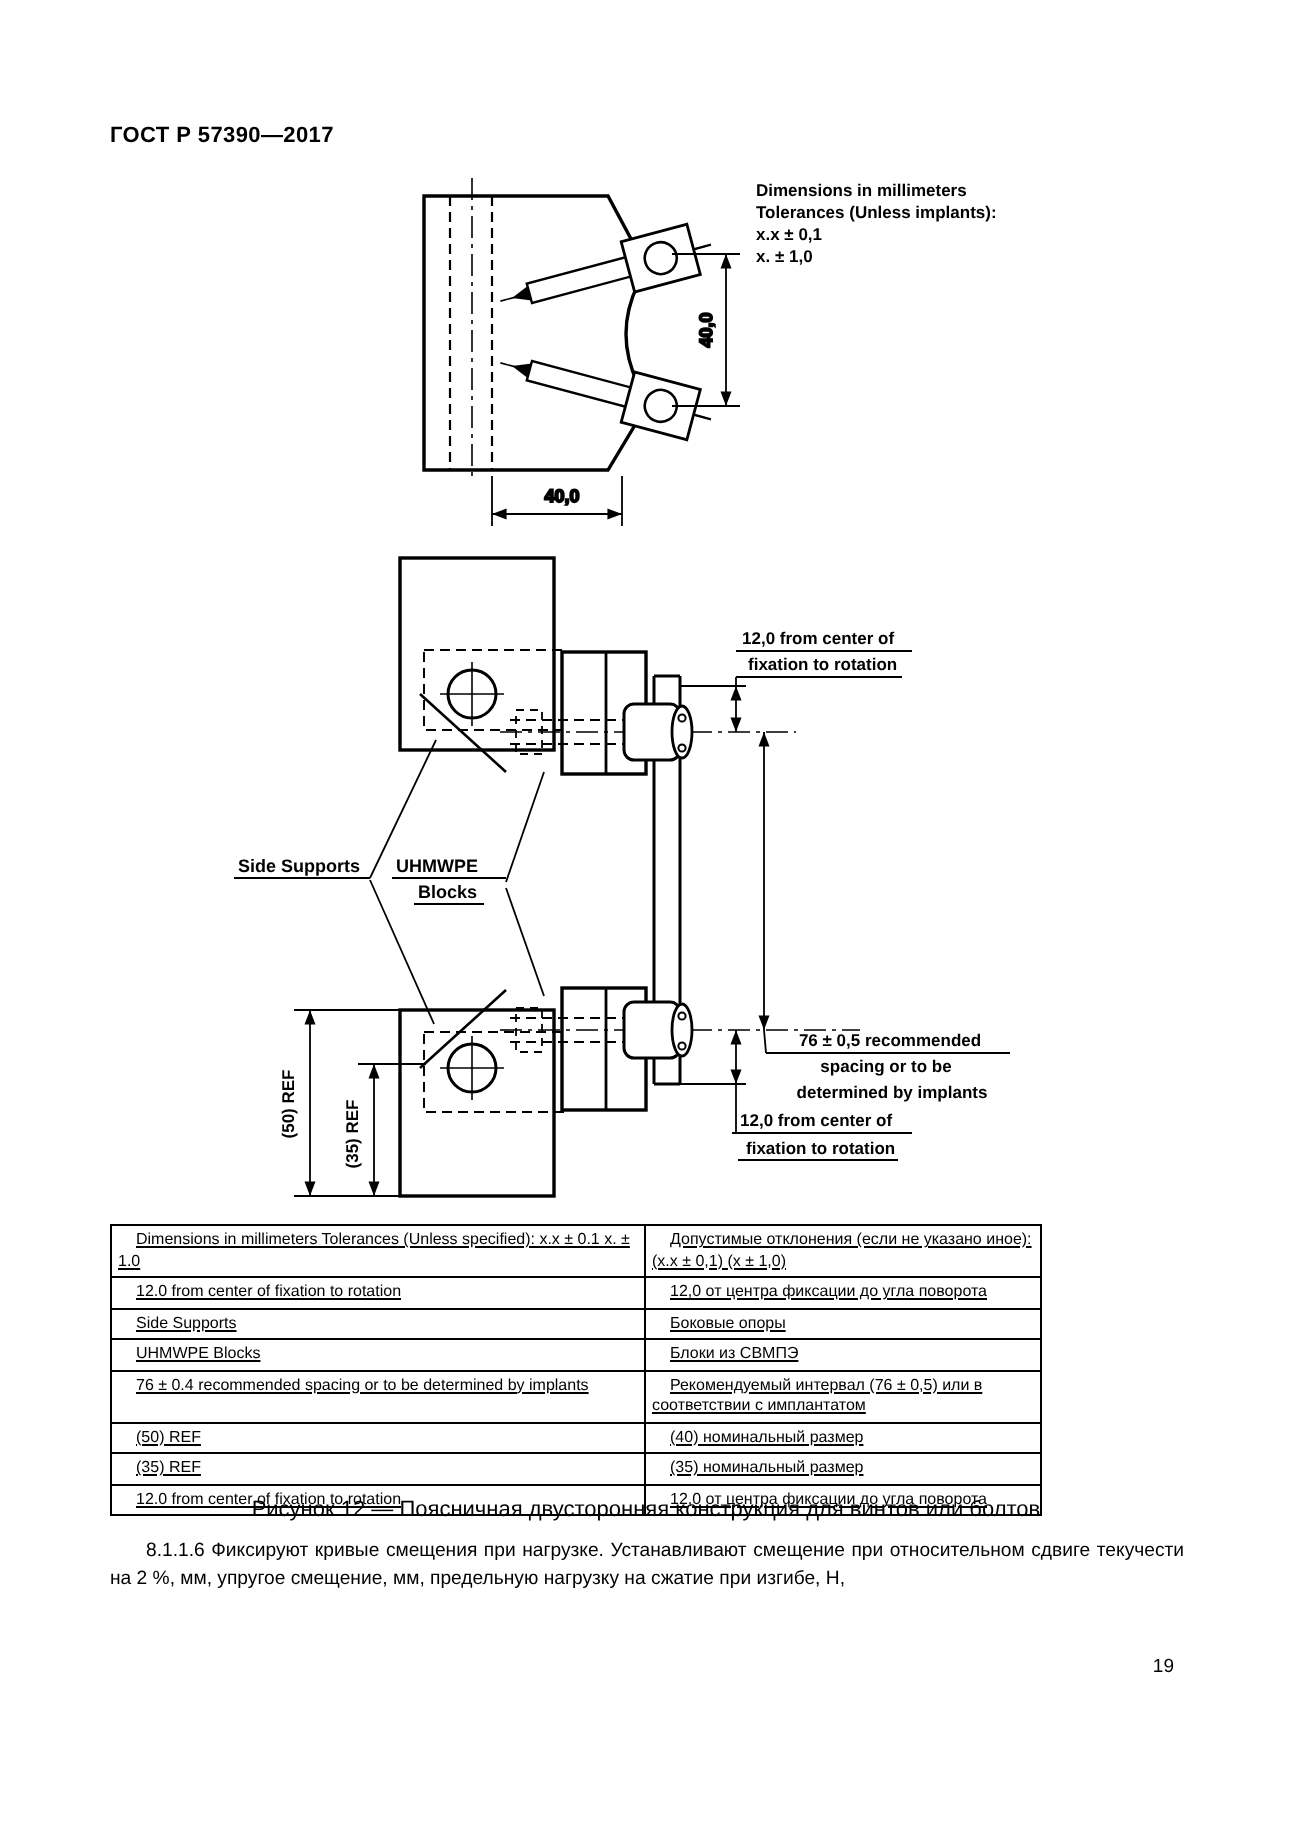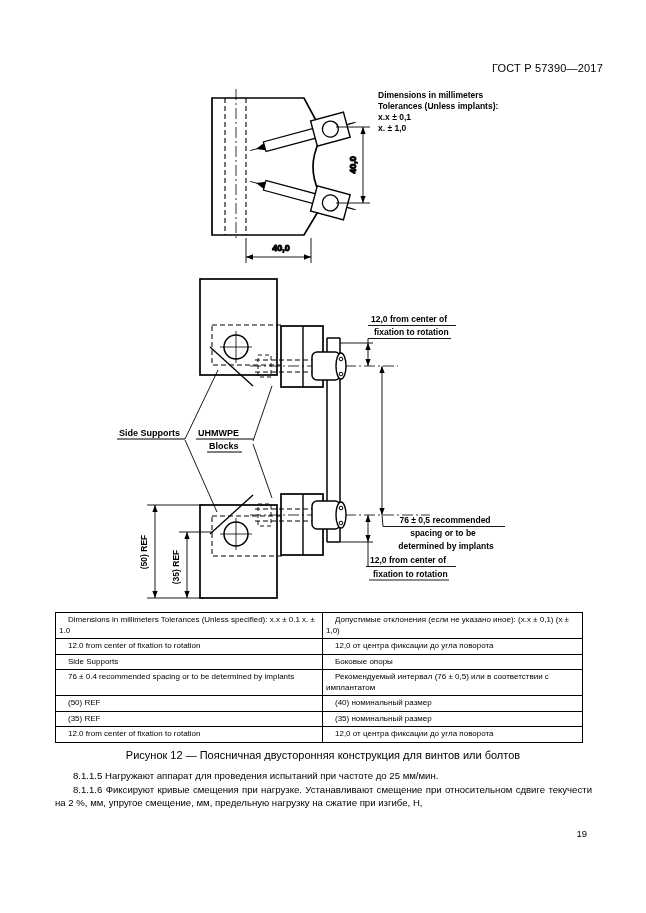--- a/index.html
+++ b/index.html
@@ -2,36 +2,36 @@
 <html><head>
 <meta charset="utf-8">
 <style>
   html,body{margin:0;padding:0;background:#888;}
   .page{
     position:relative;width:646px;height:913px;background:#ffffff;
     font-family:"Liberation Sans","DejaVu Sans",sans-serif;color:#000;
     overflow:hidden;margin:0 auto;
   }
   .doc-header{
-    position:absolute;top:62px;left:67px;width:536px;
-    text-align:right;font-size:11px;font-weight:normal;letter-spacing:.2px;
+    position:absolute;top:62px;left:55px;width:536px;
+    font-size:11px;font-weight:bold;letter-spacing:.2px;
   }
   .tol-note{
     position:absolute;top:90px;left:378px;width:150px;
     font-size:8.5px;font-weight:bold;line-height:11px;
   }
   svg.drawing{position:absolute;top:0;left:0;}
   svg.drawing text{
     font-family:"Liberation Sans","DejaVu Sans",sans-serif;
     font-weight:bold;fill:#000;
   }
   .legend-table{
-    position:absolute;top:612px;left:55px;width:528px;
+    position:absolute;top:612px;left:55px;width:466px;
     border-collapse:collapse;table-layout:fixed;
-    font-size:8px;line-height:10.5px;
+    font-size:8px;line-height:10.5px;text-decoration:underline;
   }
   .legend-table td{
     border:1px solid #000;vertical-align:top;
     padding:2px 4px 2px 3px;text-indent:9px;
   }
   .legend-table td.col-en{width:259px;}
   .fig-caption{
     position:absolute;top:749px;left:28px;width:590px;
     text-align:center;font-size:11px;
   }
@@ -229,20 +229,24 @@
       </tr>
       <tr>
         <td class="col-en">12.0 from center of fixation to rotation</td>
         <td>12,0 от центра фиксации до угла поворота</td>
       </tr>
       <tr>
         <td class="col-en">Side Supports</td>
         <td>Боковые опоры</td>
       </tr>
       <tr>
+        <td class="col-en">UHMWPE Blocks</td>
+        <td>Блоки из СВМПЭ</td>
+      </tr>
+      <tr>
         <td class="col-en">76 ± 0.4 recommended spacing or to be determined by implants</td>
         <td>Рекомендуемый интервал (76 ± 0,5) или в соответствии с имплантатом</td>
       </tr>
       <tr>
         <td class="col-en">(50) REF</td>
         <td>(40) номинальный размер</td>
       </tr>
       <tr>
         <td class="col-en">(35) REF</td>
         <td>(35) номинальный размер</td>
@@ -250,19 +254,18 @@
       <tr>
         <td class="col-en">12.0 from center of fixation to rotation</td>
         <td>12,0 от центра фиксации до угла поворота</td>
       </tr>
     </tbody>
   </table>
 
   <div class="fig-caption">Рисунок 12 — Поясничная двусторонняя конструкция для винтов или болтов</div>
 
   <div class="body-text">
-    <p>8.1.1.5 Нагружают аппарат для проведения испытаний при частоте до 25 мм/мин.</p>
     <p>8.1.1.6 Фиксируют кривые смещения при нагрузке. Устанавливают смещение при относительном сдвиге текучести на 2 %, мм, упругое смещение, мм, предельную нагрузку на сжатие при изгибе, Н,</p>
   </div>
 
   <div class="page-num">19</div>
 
 </div>
 
 </body></html>

